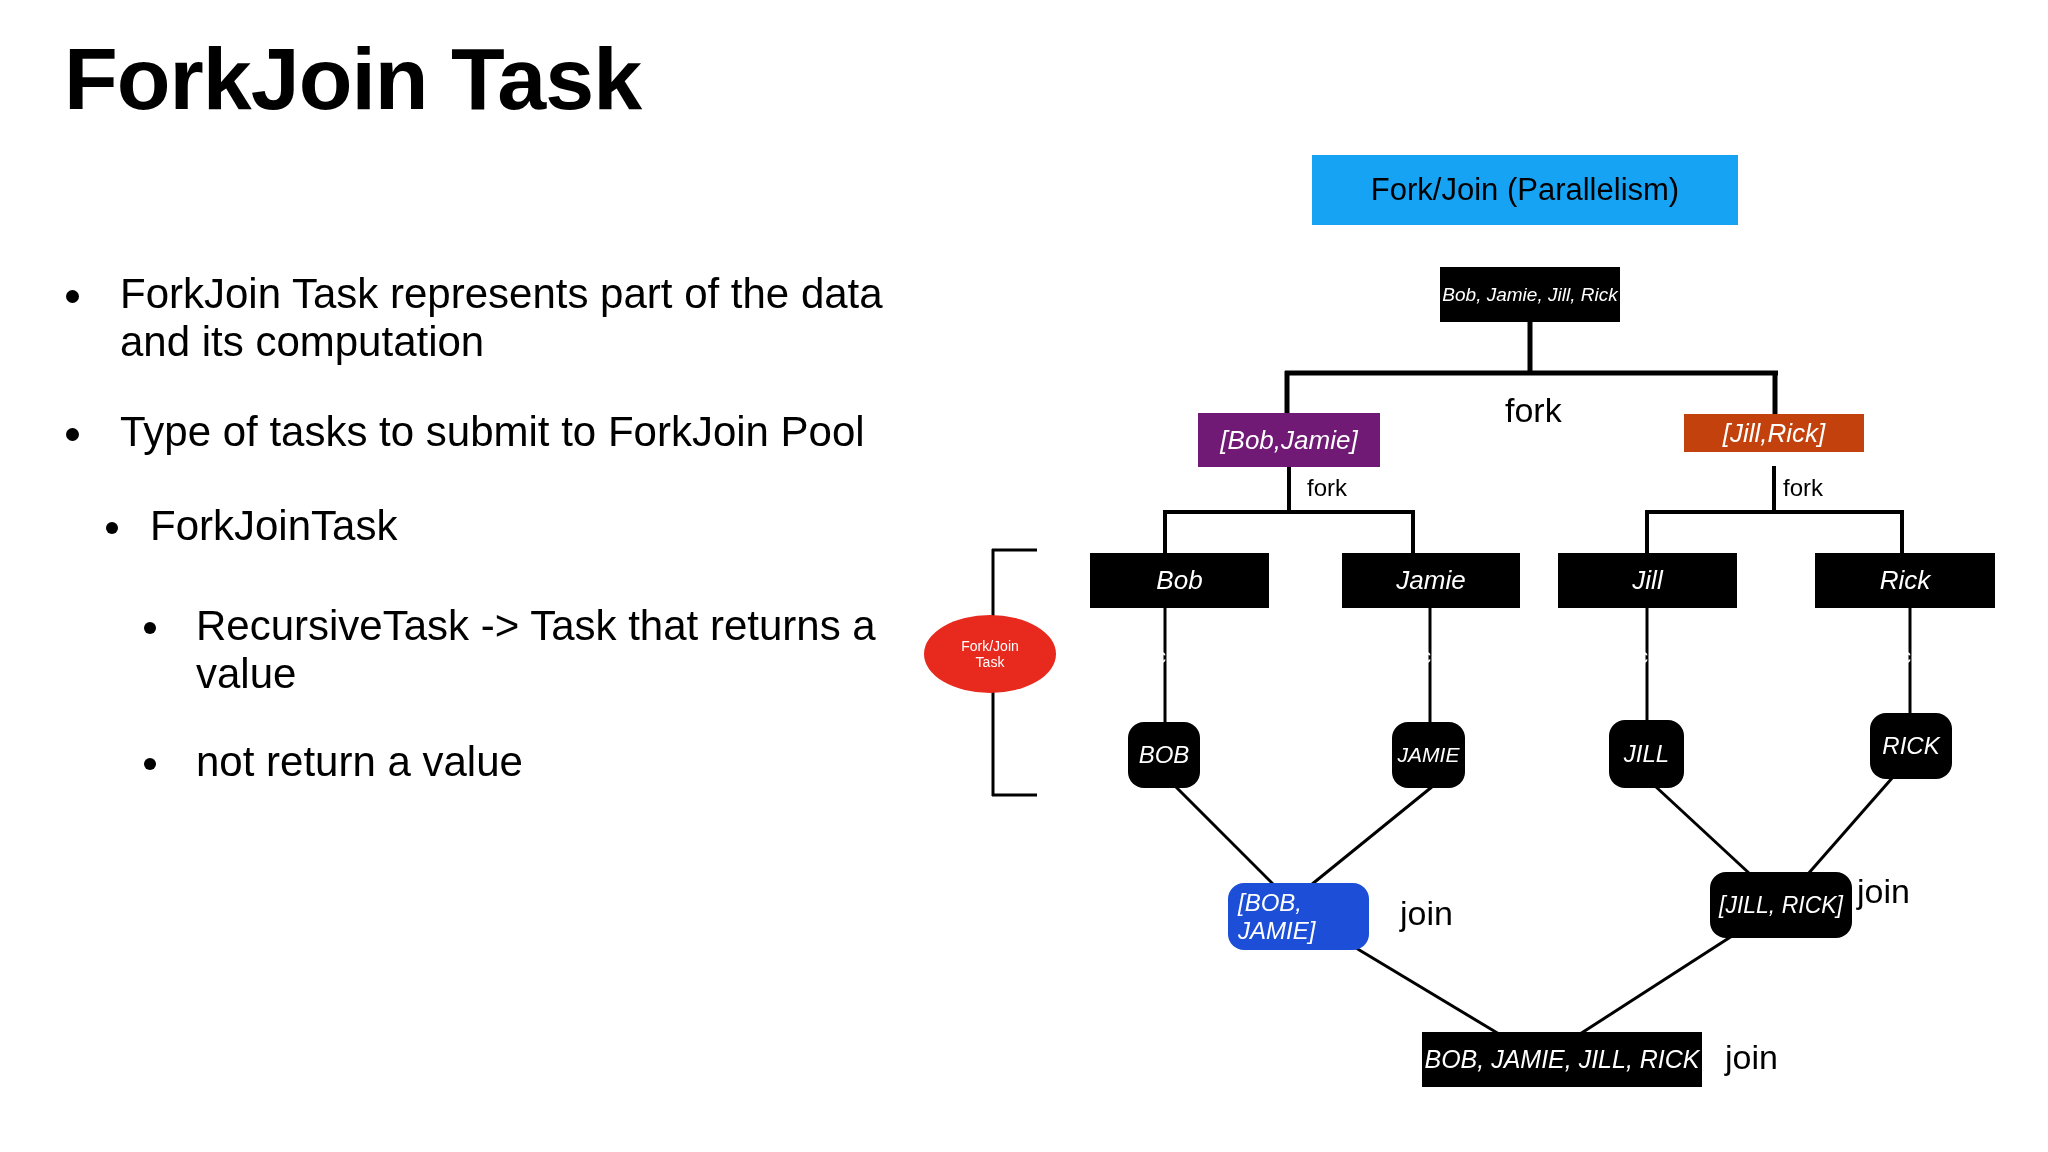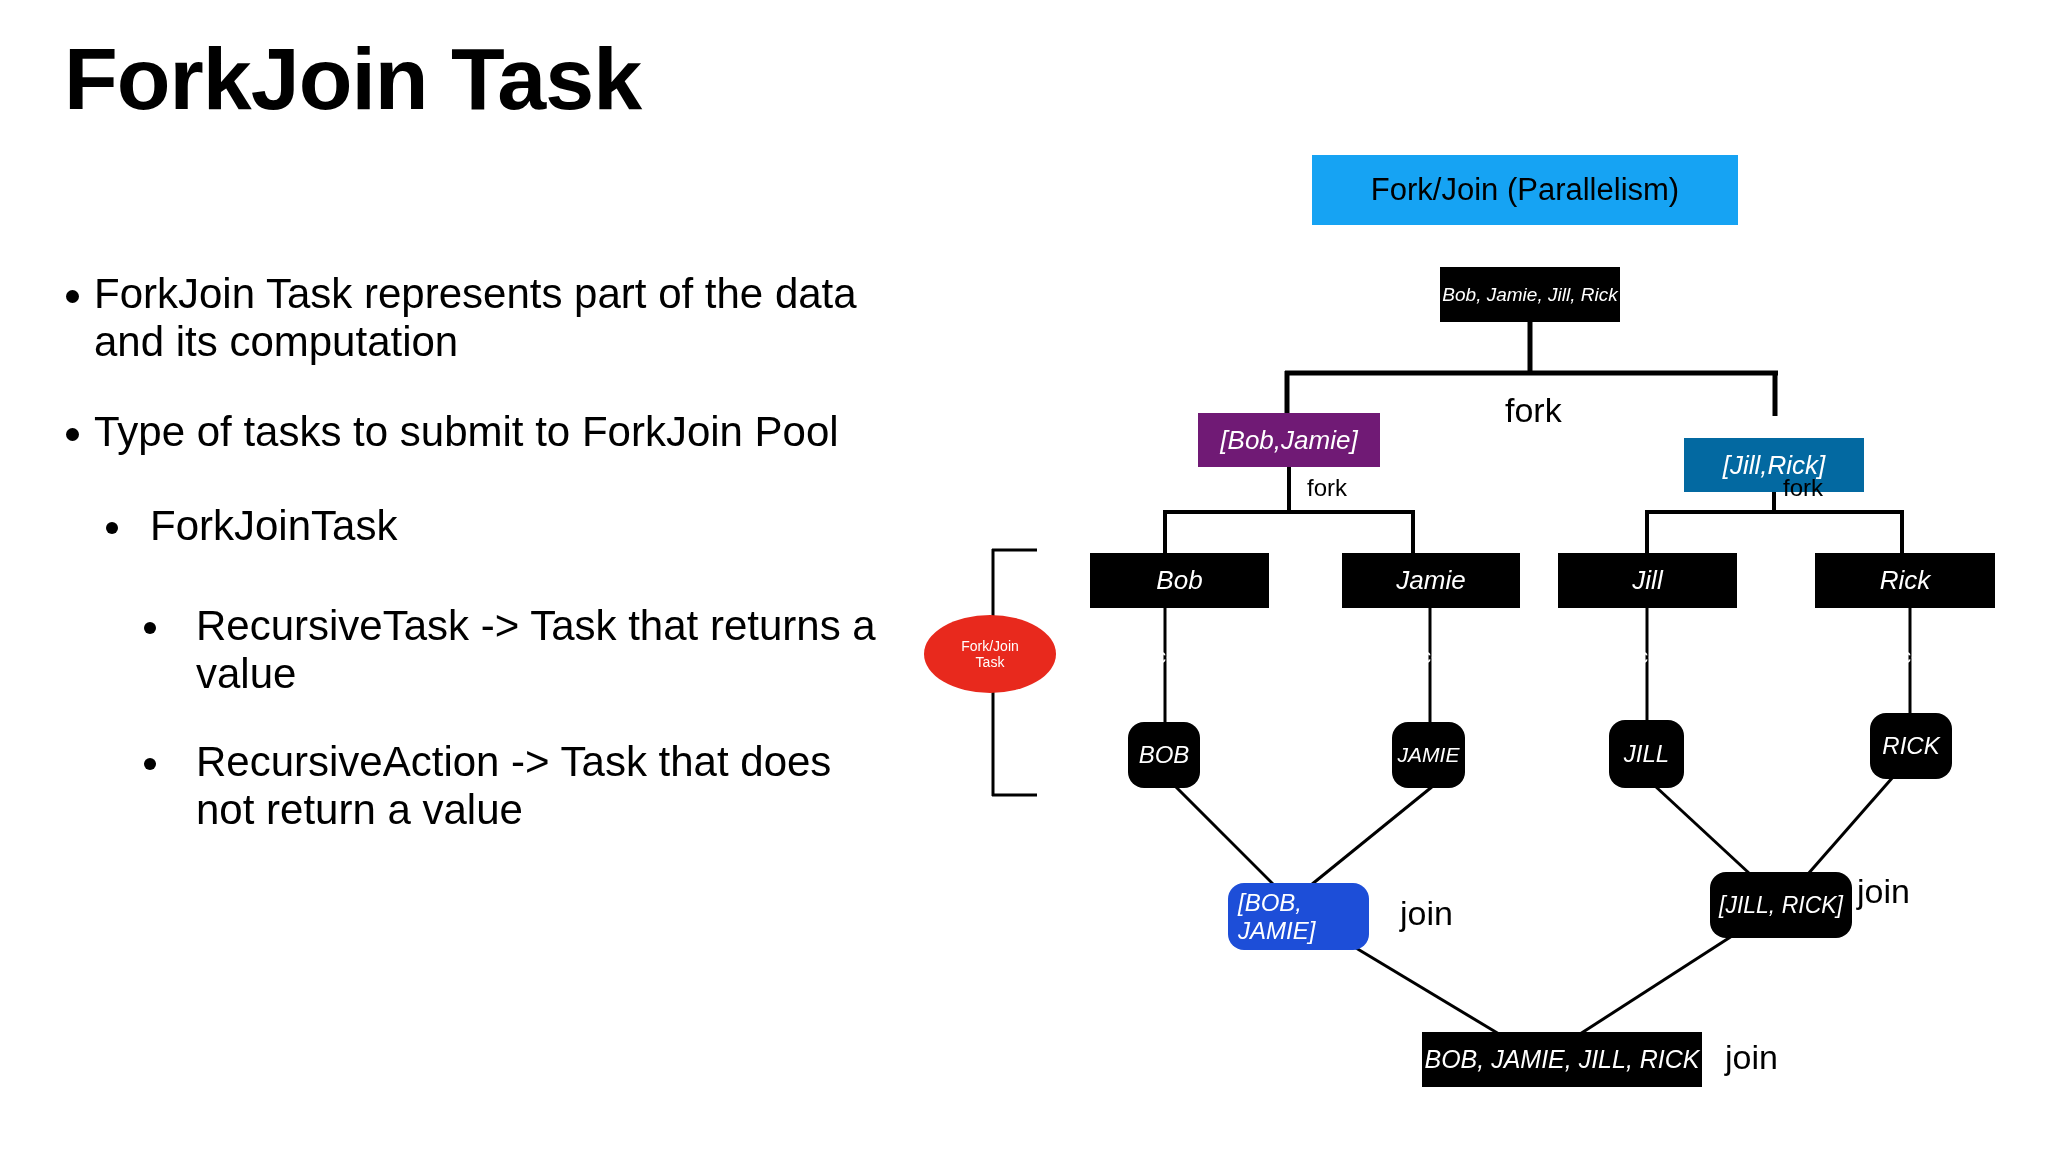--- a/index.html
+++ b/index.html
@@ -4,21 +4,21 @@
 <style>
   html,body{margin:0;padding:0;background:#ffffff;}
   body{width:2048px;height:1152px;position:relative;overflow:hidden;
        font-family:"Liberation Sans",sans-serif;color:#000;}
   
   .title{position:absolute;left:64px;top:28px;font-size:88px;font-weight:700;
          letter-spacing:-1px;white-space:nowrap;}
   .bullet{position:absolute;font-size:42px;line-height:48px;}
   .bullet .dot{position:absolute;left:0;top:20px;width:13px;height:13px;
                border-radius:50%;background:#000;}
-  .bullet .bt{margin-left:28px;}
+  .bullet .bt{margin-left:54px;}
   .bullet .bt div{white-space:nowrap;}
   .b-l2 .bt{margin-left:44px;}
   .b-l3 .bt{margin-left:52px;}
   
   svg.wires{position:absolute;left:0;top:0;z-index:1;pointer-events:none;}
   .banner{position:absolute;left:1312px;top:155px;width:426px;height:70px;
           background:#16A3F3;display:flex;align-items:center;justify-content:center;
           font-size:31px;z-index:3;}
   .nd,.rnd{position:absolute;background:#000;color:#fff;display:flex;
            align-items:center;justify-content:center;text-align:left;z-index:3;font-style:italic;}
@@ -61,21 +61,20 @@
   <span class="dot" style="width:12px;height:12px;"></span>
   <div class="bt">
     <div>RecursiveTask -&gt; Task that returns a</div>
     <div>value</div>
   </div>
 </div>
 
 <div class="bullet b-l3" style="left:144px;top:738px;">
   <span class="dot" style="width:12px;height:12px;"></span>
   <div class="bt">
-    <div>RecursiveAction -&gt; Task that does</div>
     <div>not return a value</div>
   </div>
 </div>
 
 <svg class="wires" width="2048" height="1152" viewBox="0 0 2048 1152">
 
   <line x1="1530" y1="322" x2="1530" y2="375" stroke="#000" stroke-width="5"></line>
   <line x1="1285" y1="373" x2="1778" y2="373" stroke="#000" stroke-width="5"></line>
   <line x1="1287" y1="371" x2="1287" y2="415" stroke="#000" stroke-width="5"></line>
   <line x1="1775" y1="371" x2="1775" y2="416" stroke="#000" stroke-width="5"></line>
@@ -112,21 +111,21 @@
 <div class="hidden-compute" style="left:1638px;top:645px;">compute</div>
 <div class="hidden-compute" style="left:1901px;top:645px;">compute</div>
 
 <div class="banner" style="background: rgb(22, 163, 243); color: rgb(0, 0, 0);">Fork/Join (Parallelism)</div>
 
 <div class="nd" style="left: 1440px; top: 267px; width: 180px; height: 55px; font-size: 19px; white-space: nowrap; background: rgb(0, 0, 0); color: rgb(255, 255, 255);">Bob, Jamie, Jill, Rick</div>
 
 <div class="elabel" style="left:1505px;top:391px;font-size:34px;">fork</div>
 
 <div class="nd" style="left: 1198px; top: 413px; width: 182px; height: 54px; font-size: 26px; background: #701a75; color: rgb(255, 255, 255);">[Bob,Jamie]</div>
-<div class="nd" style="left: 1684px; top: 414px; width: 180px; height: 54px; font-size: 26px; background: #0369a1; color: rgb(255, 255, 255); margin-top: 24px;">[Jill,Rick]</div>
+<div class="nd" style="left: 1684px; top: 414px; width: 180px; height: 38px; font-size: 26px; background: #c2410c; color: rgb(255, 255, 255);">[Jill,Rick]</div>
 
 <div class="elabel" style="left:1307px;top:474px;font-size:24px;">fork</div>
 <div class="elabel" style="left:1783px;top:474px;font-size:24px;">fork</div>
 
 <div class="nd" style="left: 1090px; top: 553px; width: 179px; height: 55px; font-size: 26px; background: rgb(0, 0, 0); color: rgb(255, 255, 255);">Bob</div>
 <div class="nd" style="left: 1342px; top: 553px; width: 178px; height: 55px; font-size: 26px; background: rgb(0, 0, 0); color: rgb(255, 255, 255);">Jamie</div>
 <div class="nd" style="left: 1558px; top: 553px; width: 179px; height: 55px; font-size: 26px; background: rgb(0, 0, 0); color: rgb(255, 255, 255);">Jill</div>
 <div class="nd" style="left: 1815px; top: 553px; width: 180px; height: 55px; font-size: 26px; background: rgb(0, 0, 0); color: rgb(255, 255, 255);">Rick</div>
 
 <div class="ellipse" style="background: rgb(232, 41, 29);">

